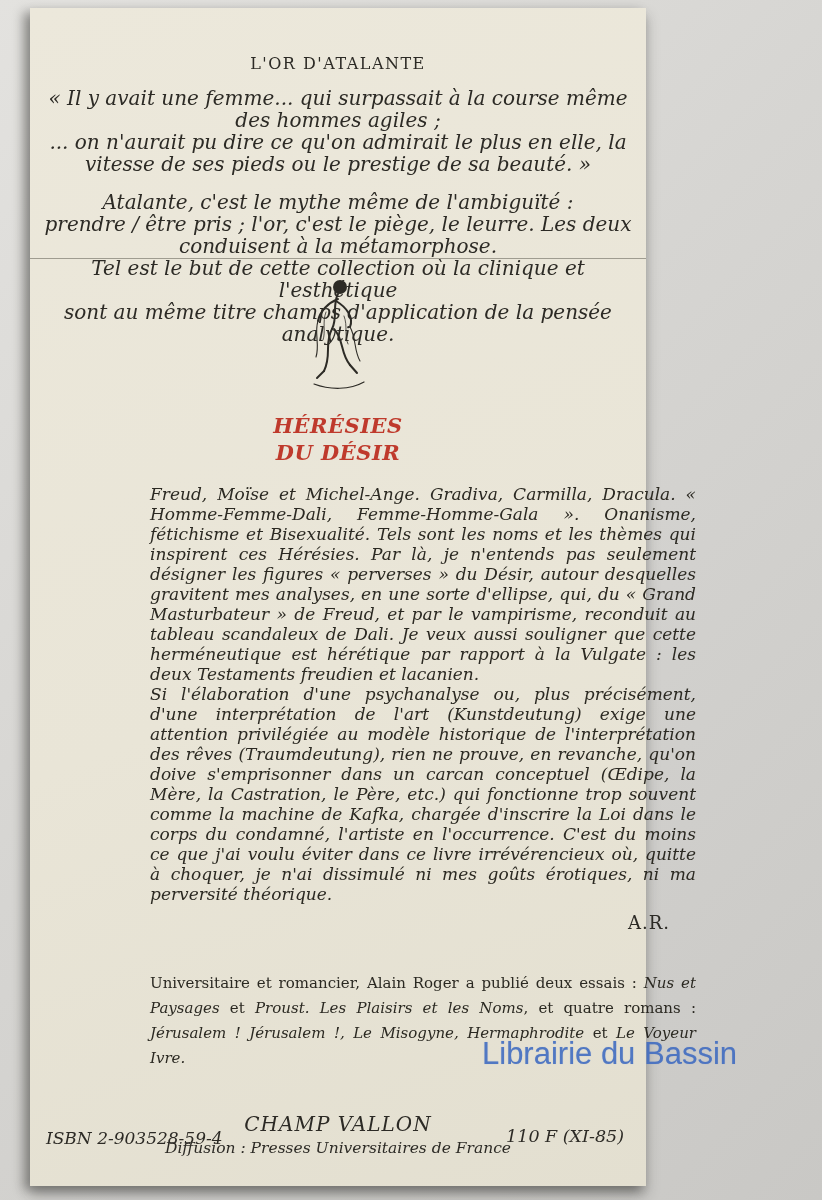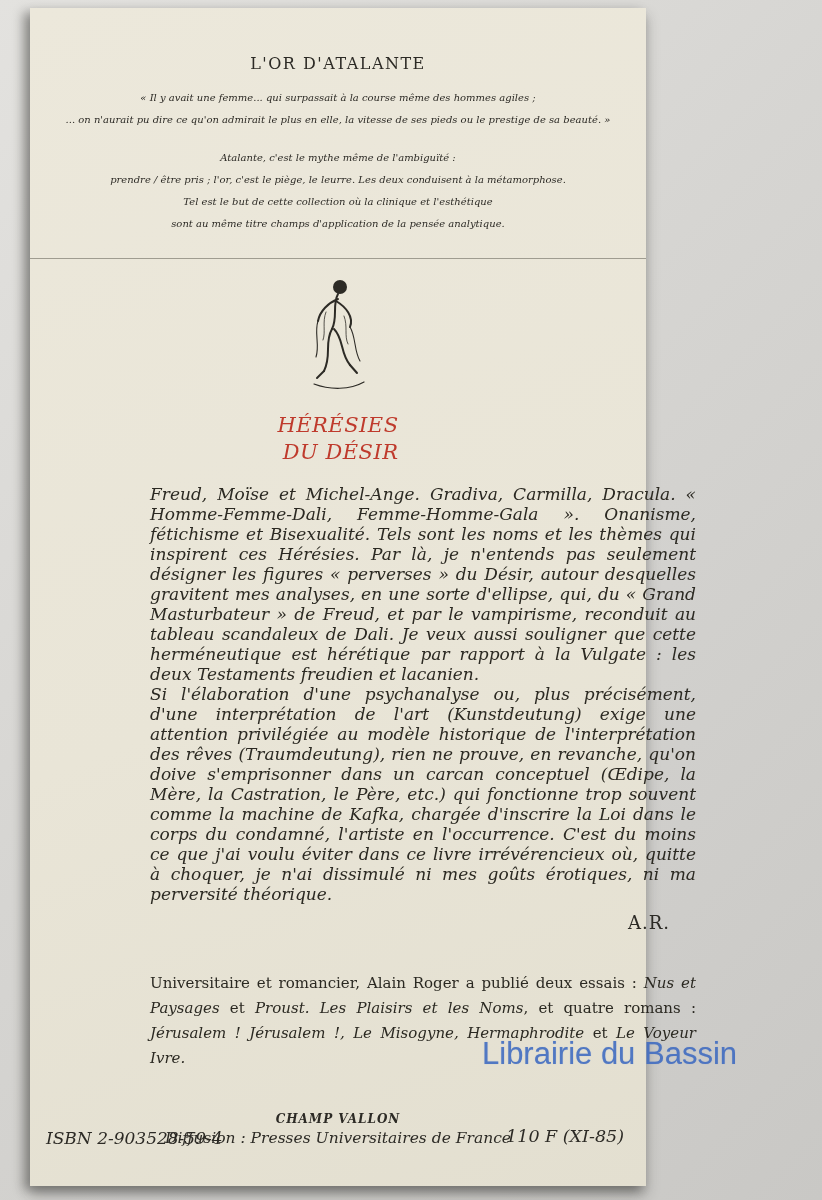--- a/index.html
+++ b/index.html
@@ -9,41 +9,41 @@
     font-family:"DejaVu Serif", serif;
   }
   .book{
     position:absolute;left:30px;top:8px;width:616px;height:1178px;
     background:linear-gradient(160deg,#ece8db 0%,#e9e5d7 55%,#e3dfd0 100%);
     box-shadow:-7px 4px 10px rgba(40,40,38,.35), 0 8px 12px rgba(40,40,38,.35);
     color:#2c2a25;
   }
   .top-block{position:absolute;top:46px;left:0;right:0;text-align:center;}
   .collection-title{font-size:16px;letter-spacing:1.5px;margin-bottom:14px;}
-  .quote p, .collection-lines p{margin:0;font-style:italic;font-size:10px;line-height:22px;}
+  .quote p, .collection-lines p{margin:0;font-style:italic;font-size:20px;line-height:22px;}
   .ovide{margin-top:2px !important;}
   .collection-lines{margin-top:16px;}
   .rule{position:absolute;top:250px;left:0;right:0;height:1px;background:#9f9c90;}
   .engraving{position:absolute;top:264px;left:50%;transform:translateX(-50%);}
   .red-title-wrap{position:absolute;top:404px;left:0;right:0;text-align:center;}
-  .red-title{display:inline-block;text-align:right;font-style:italic;font-size:21px;line-height:27px;letter-spacing:.5px;}
+  .red-title{display:inline-block;text-align:center;font-style:italic;font-size:21px;line-height:27px;letter-spacing:.5px;font-weight:bold;}
   .body-text{position:absolute;top:476px;left:120px;width:546px;}
   .body-text .para{margin:0;font-style:italic;font-size:17px;line-height:20px;text-align:justify;color:#2b2922;}
   .signature{margin-top:8px;text-align:right;padding-right:26px;font-size:18px;letter-spacing:1px;}
   .bio{margin-top:38px;font-size:15px;line-height:25px;text-align:justify;color:#2b2922;}
   .bio .it{font-style:italic;}
   .watermark{
     position:absolute;left:452px;top:1028px;
     font-family:"Liberation Sans", sans-serif;
     font-size:31px;color:#3d6ac1;opacity:.88;white-space:nowrap;
     text-shadow:0 0 1px rgba(61,106,193,.4);
   }
   .footer{position:absolute;left:0;right:0;top:1104px;height:60px;}
   .footer-center{text-align:center;}
-  .publisher{font-style:italic;font-size:12px;letter-spacing:1px;font-weight:bold;}
+  .publisher{font-style:italic;font-size:20px;letter-spacing:1px;}
   .diffusion{font-style:italic;font-size:15.5px;margin-top:3px;}
   .isbn{position:absolute;left:16px;top:16px;font-size:17px;font-style:italic;}
   .price{position:absolute;right:22px;top:14px;font-style:italic;font-size:17.5px;}
 </style>
 </head>
 <body>
 
 <div class="book">
 
   <div class="top-block">

